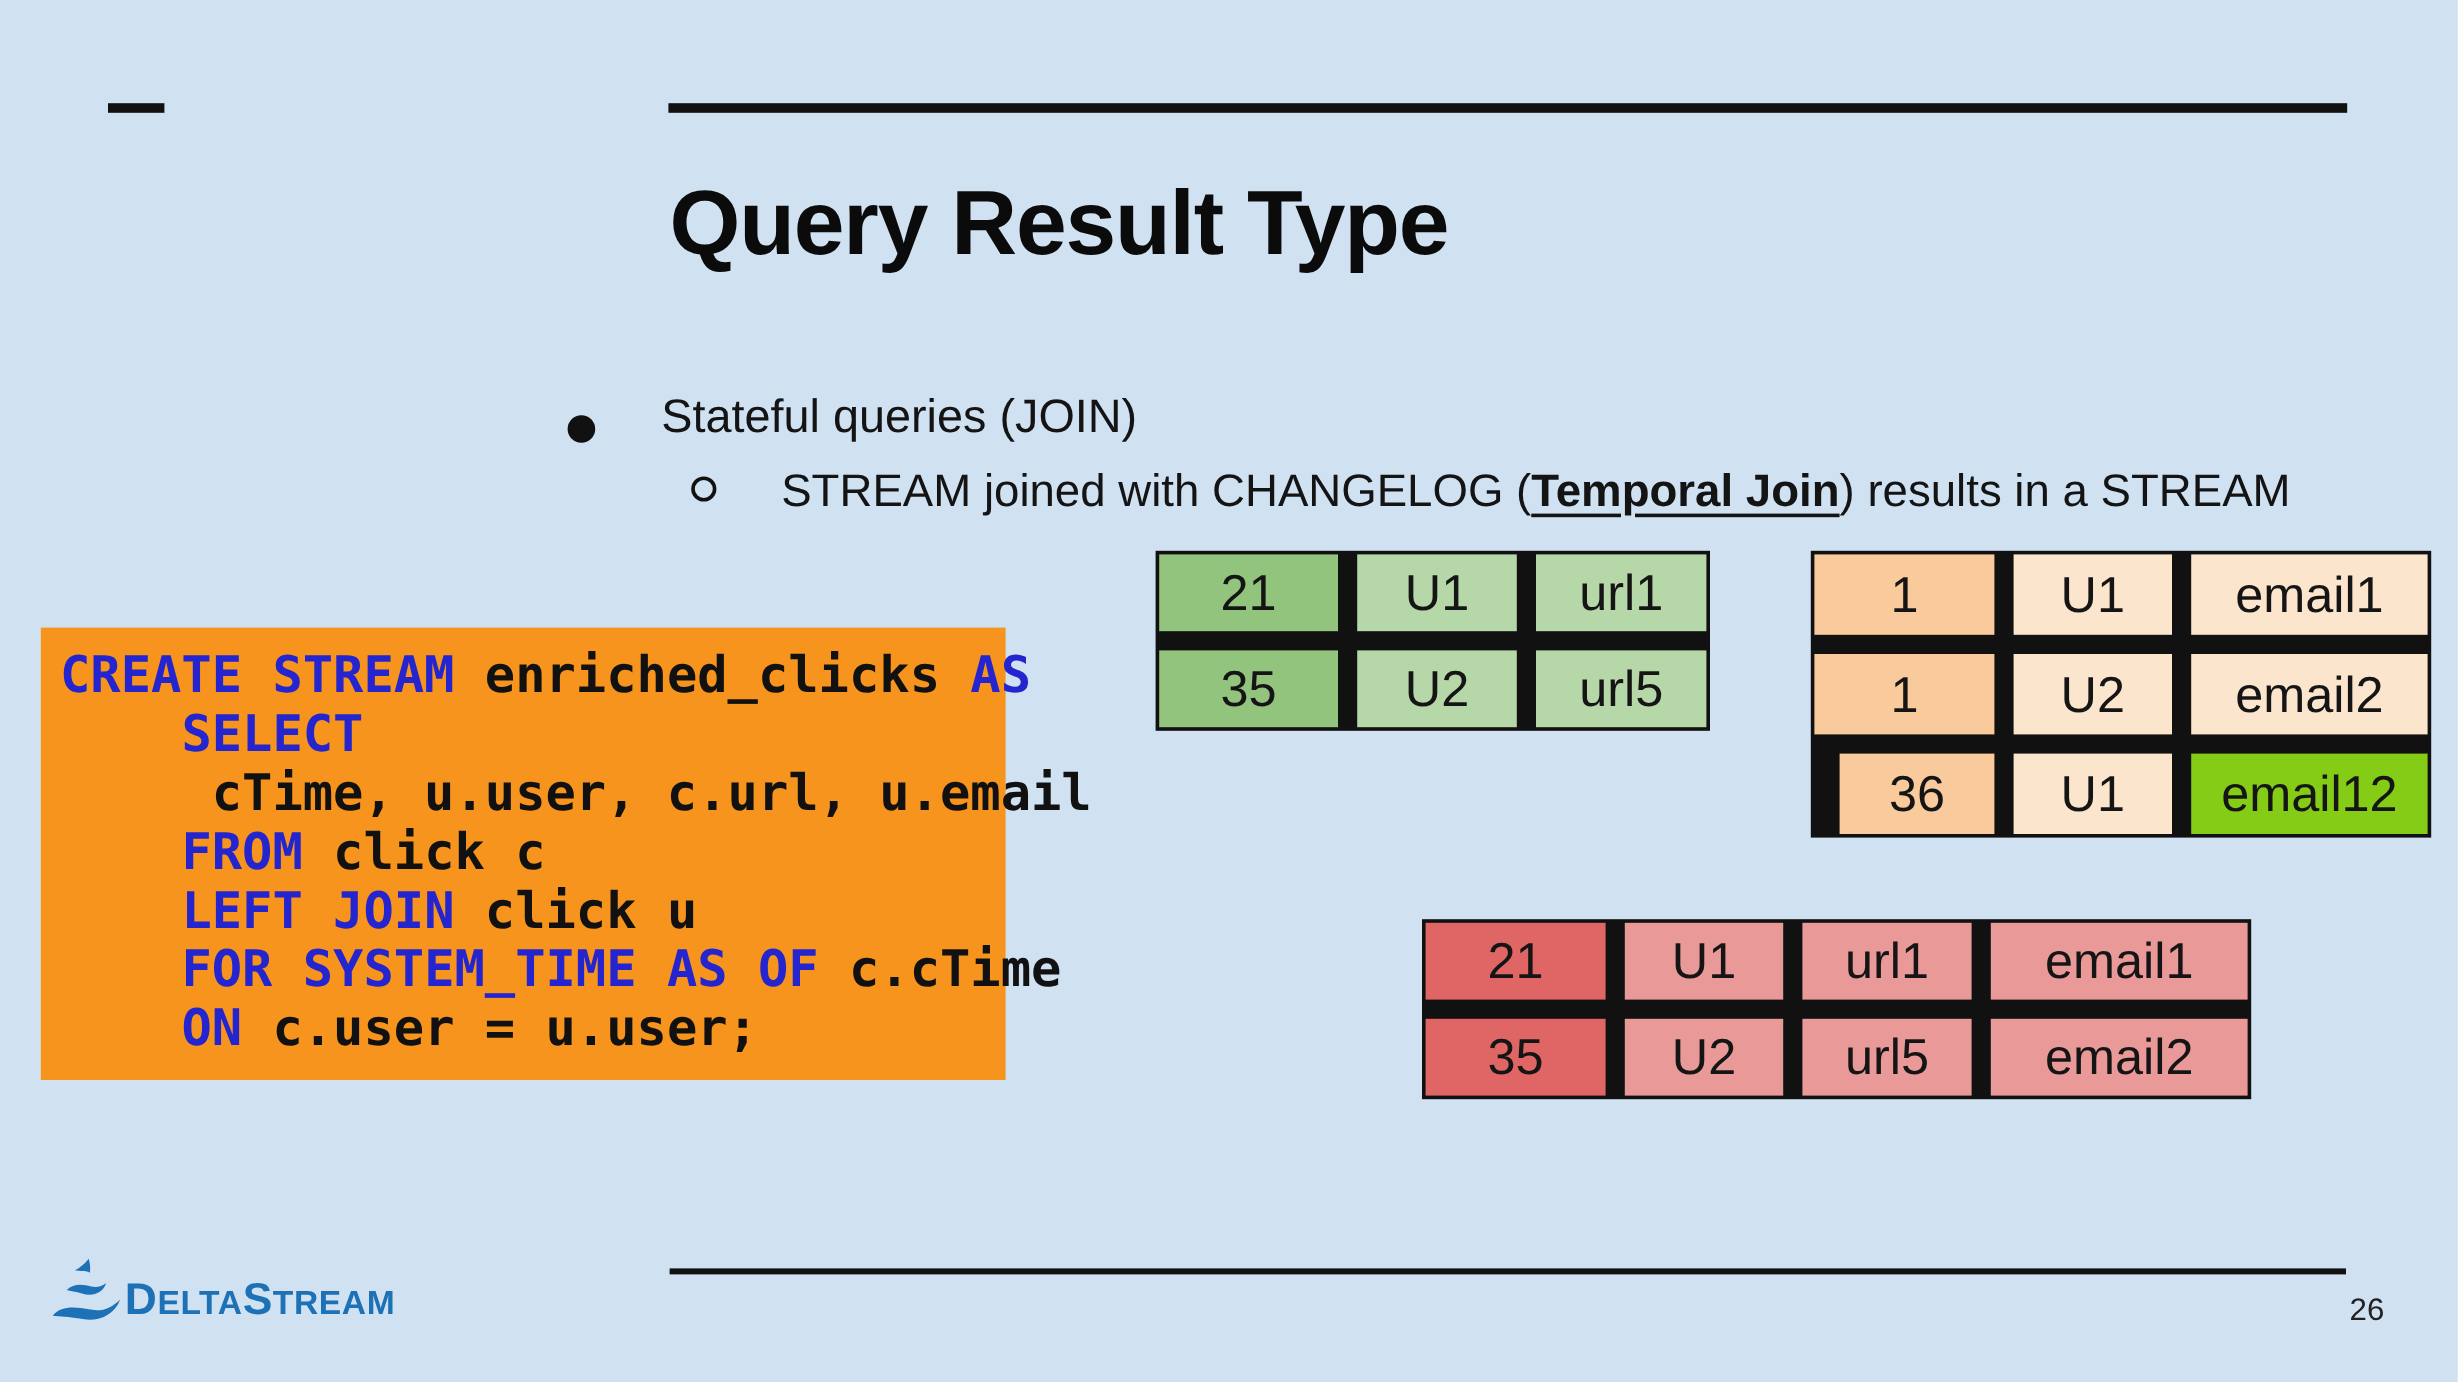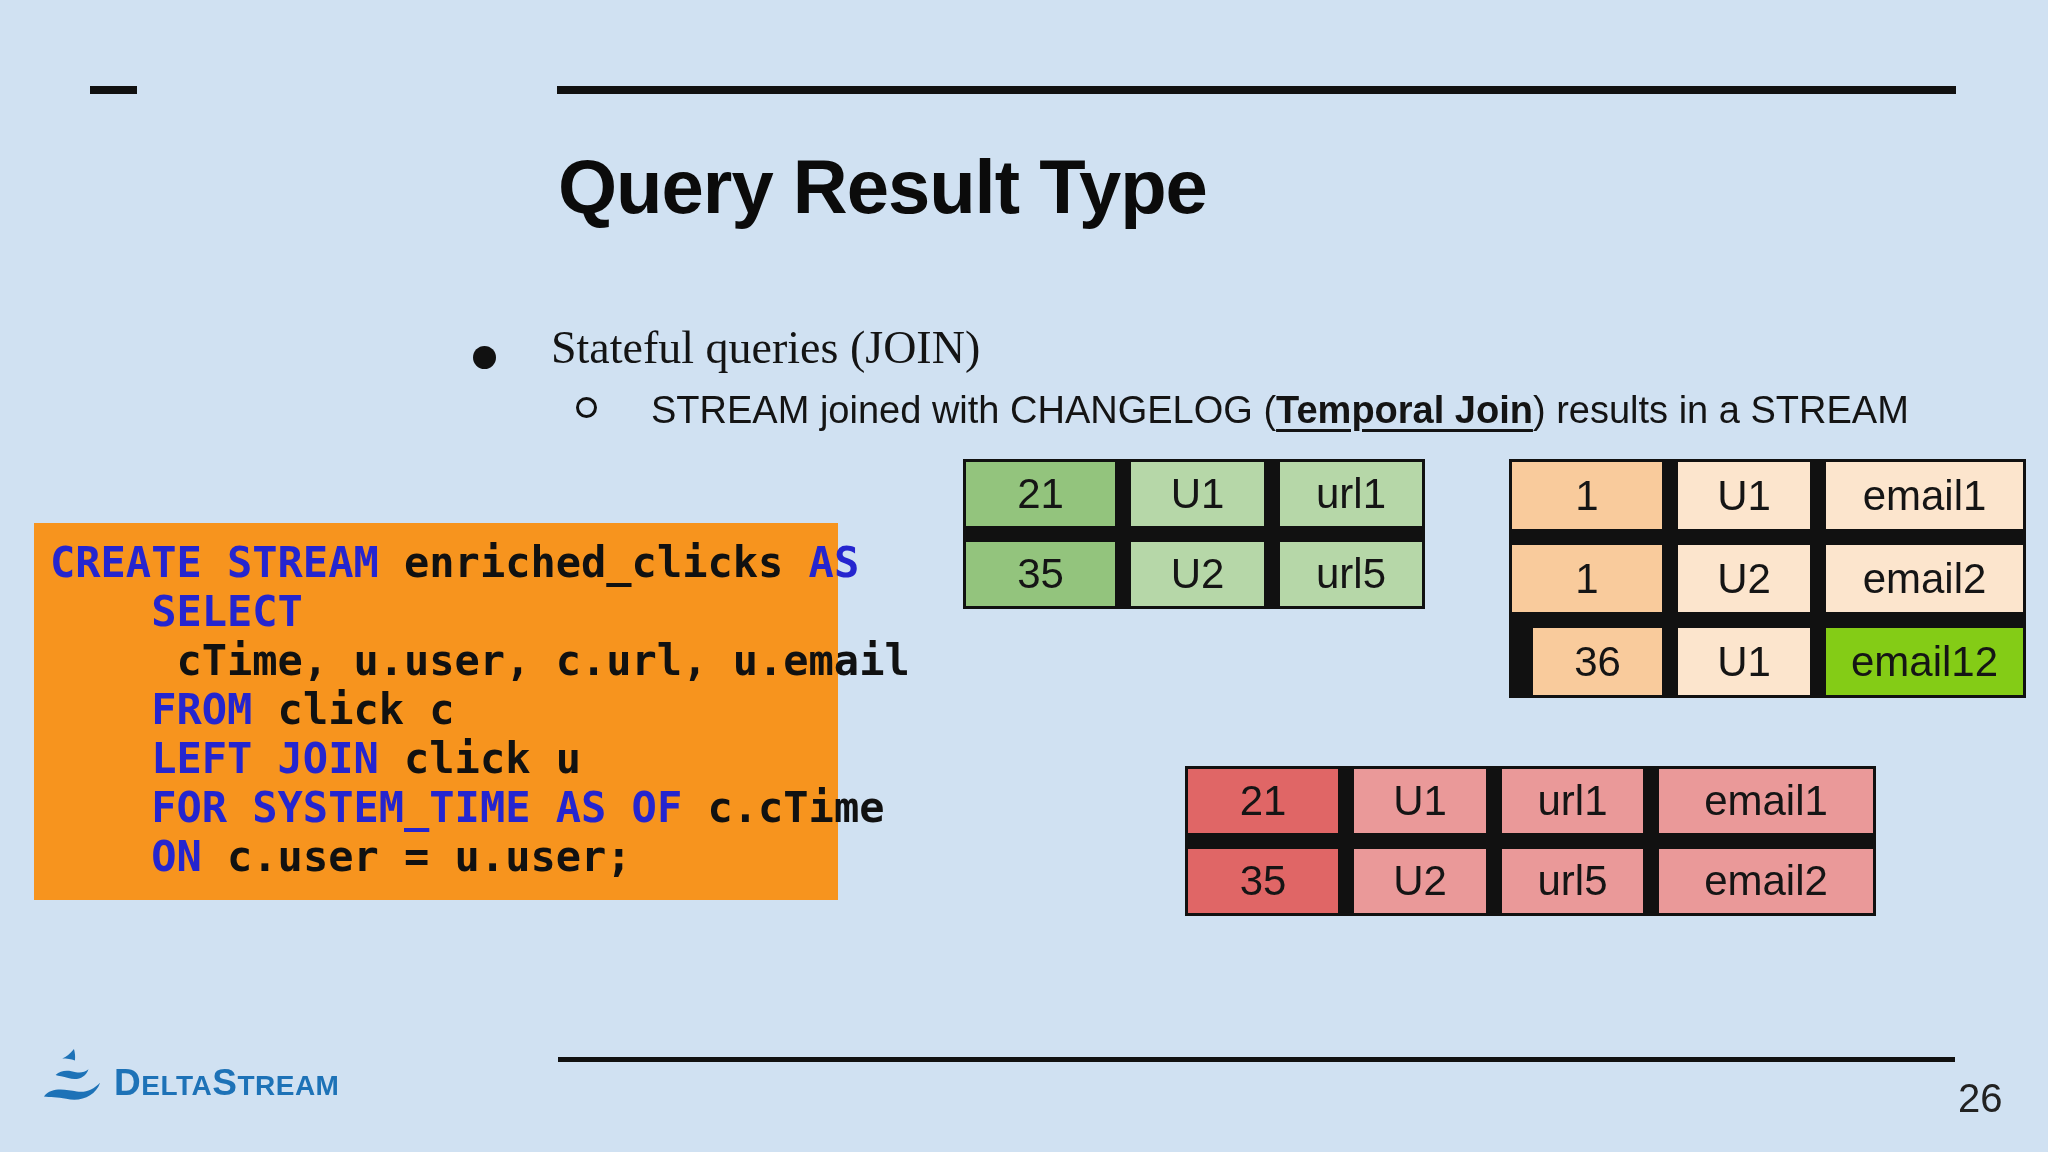--- a/index.html
+++ b/index.html
@@ -14,21 +14,21 @@
   .dash{position:absolute;left:90px;top:86px;width:47px;height:8px;background:var(--rule,#111);}
   .top-rule{position:absolute;left:557px;top:86px;width:1399px;height:8px;background:var(--rule,#111);}
   .bottom-rule{position:absolute;left:558px;top:1057px;width:1397px;height:5px;background:var(--rule,#111);}
 
   .title{
     position:absolute;left:558px;top:143px;margin:0;
     font-size:76px;font-weight:bold;color:#0b0b0b;letter-spacing:-1px;
   }
 
   .bullet-dot{position:absolute;left:473px;top:346px;width:23px;height:23px;border-radius:50%;background:#111;}
-  .bullet-text{position:absolute;left:551px;top:320px;font-size:46px;color:#141414;line-height:56px;font-family:Liberation Serif, serif;}
+  .bullet-text{position:absolute;left:551px;top:320px;font-size:39px;color:#141414;line-height:56px;}
 
   .sub-circle{position:absolute;left:576px;top:397px;width:15px;height:15px;border-radius:50%;border:3px solid #111;background:transparent;}
   .sub-text{position:absolute;left:651px;top:386px;font-size:38px;color:#141414;line-height:48px;white-space:nowrap;}
   .sub-text .emph{font-weight:bold;text-decoration:underline;text-decoration-thickness:3px;text-underline-offset:6px;}
 
   .code-block{
     position:absolute;left:34px;top:523px;width:804px;height:377px;
     background:var(--code-bg,#f7941e);
     box-sizing:border-box;padding:15px 0 0 16px;
   }
@@ -45,27 +45,27 @@
     padding:3px;gap:16px;box-sizing:border-box;
   }
   .dtable .tcell{
     display:flex;align-items:center;justify-content:center;
     font-size:42px;color:#151515;
   }
   .t-green{left:963px;top:459px;grid-template-columns:149px 133px 142px;grid-auto-rows:64px;}
   .t-orange{left:1509px;top:459px;grid-template-columns:150px 132px 197px;grid-auto-rows:67px;}
   .t-red{left:1185px;top:766px;grid-template-columns:150px 132px 141px 214px;grid-auto-rows:64px;}
 
-  .logo{position:absolute;left:42px;top:1046px;display:flex;align-items:flex-end;gap:10px;}
+  .logo{position:absolute;left:42px;top:1046px;display:flex;align-items:flex-end;}
   .logo-mark{width:62px;height:62px;}
   .wordmark{color:var(--brand,#1d72b7);font-weight:600;letter-spacing:0.5px;line-height:1;padding-bottom:7px;white-space:nowrap;}
   .wordmark .big{font-size:37px;}
   .wordmark .small{font-size:28px;}
 
-  .page-number{position:absolute;left:1958px;top:1076px;font-size:40px;color:#222;}
+  .page-number{position:absolute;left:1958px;top:1076px;font-size:26px;color:#222;}
 </style>
 </head>
 <body>
 
 <div class="slide" style="--bg: #d0e1f2; --rule: #111111; --code-bg: #f7941e; --code-kw: #2525cf; --code-text: #111111; --brand: #1d72b7;">
 
   <div class="dash"></div>
   <div class="top-rule"></div>
 
   <h1 class="title">Query Result Type</h1>

